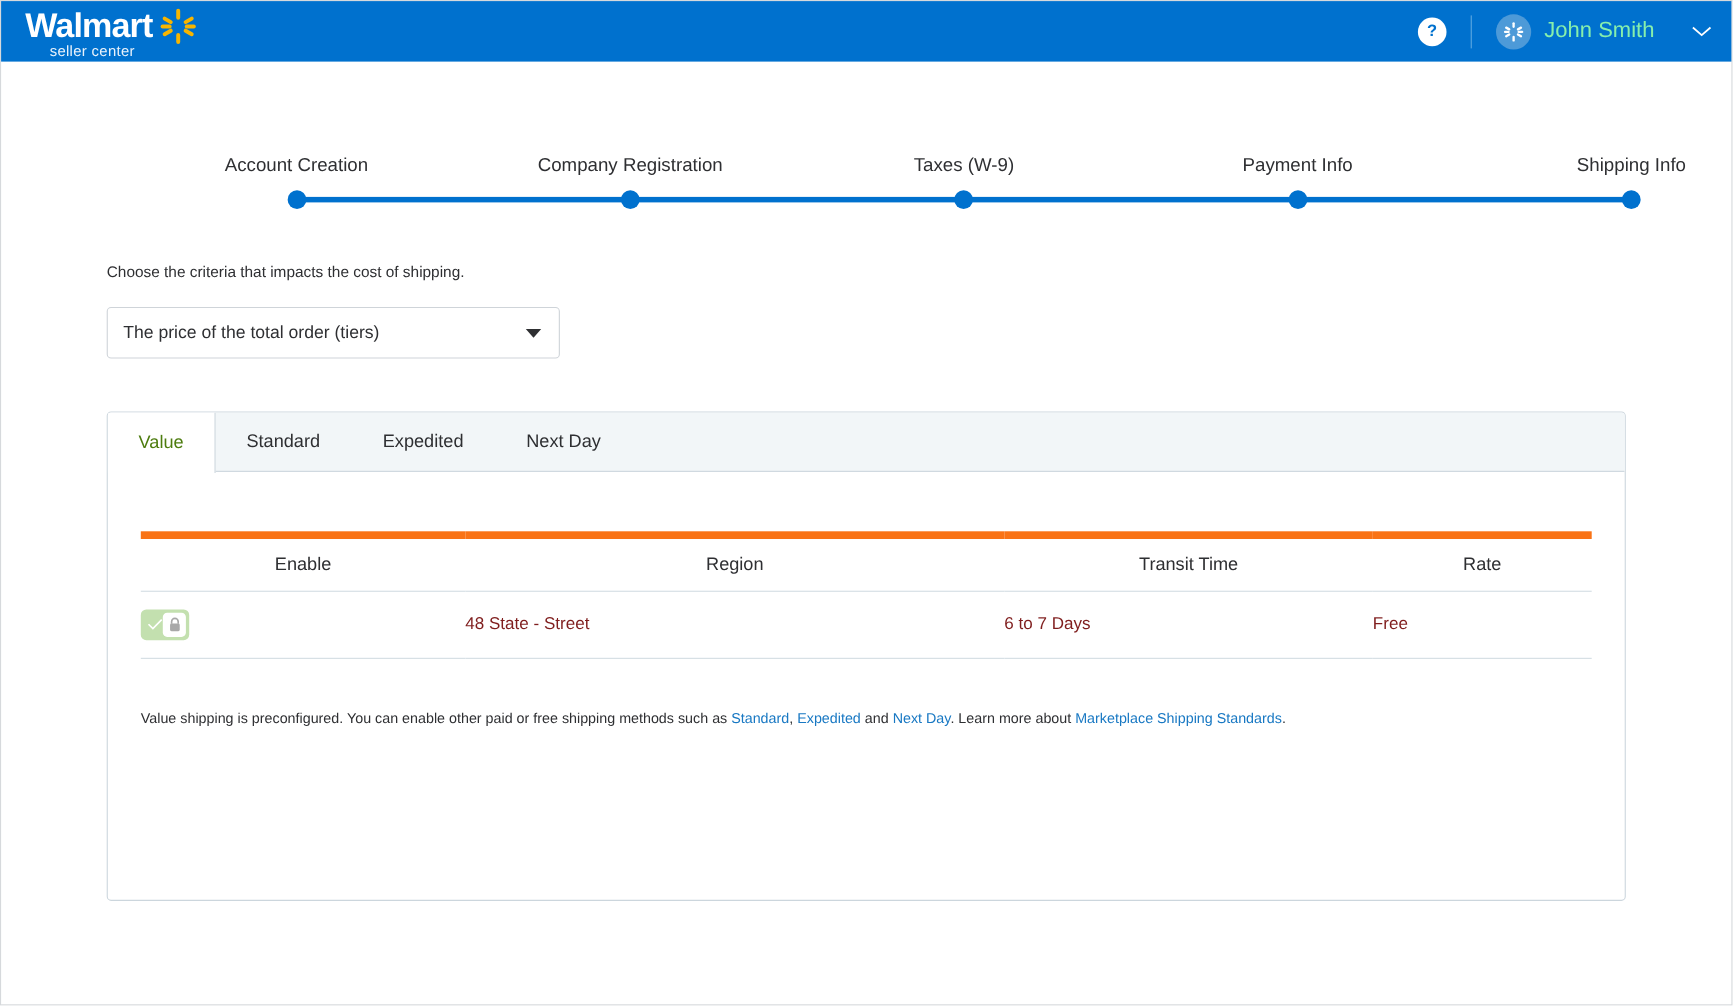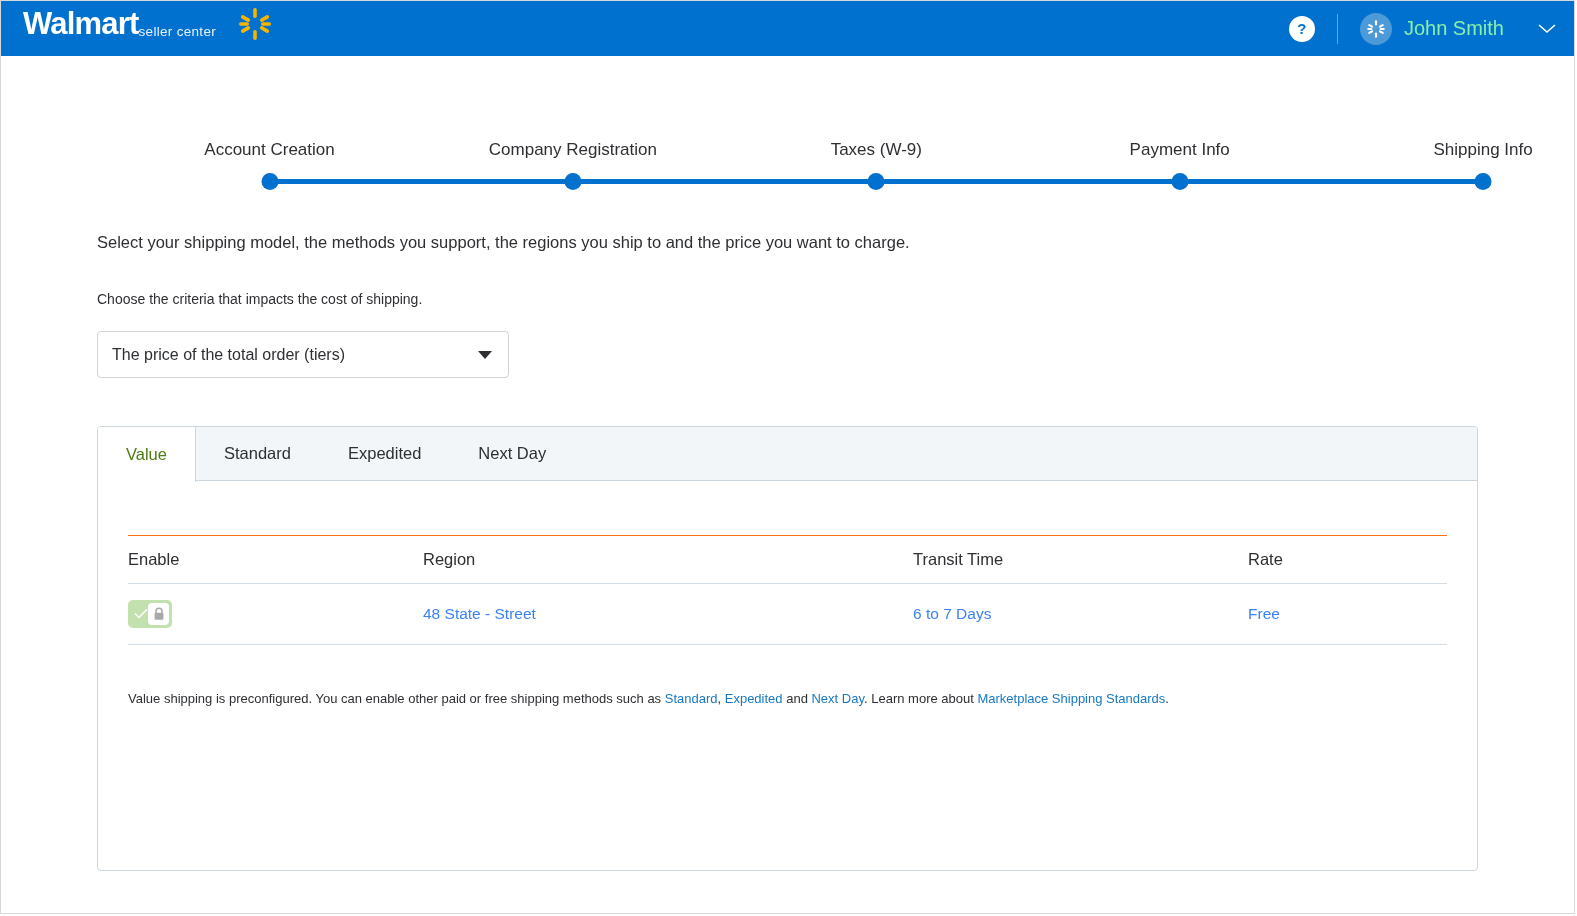--- a/index.html
+++ b/index.html
@@ -34,21 +34,21 @@
     box-sizing: border-box;
   }
   .brand {
     display: flex;
     align-items: flex-start;
     position: relative;
     height: 46px;
   }
   .brand-text {
     display: flex;
-    flex-direction: row;
+    flex-direction: column;
     align-items: flex-end;
     line-height: 1;
   }
   .brand-name {
     color: #ffffff;
     font-size: 31px;
     font-weight: bold;
     letter-spacing: -0.8px;
     margin-top: 2px;
   }
@@ -238,31 +238,31 @@
 
   .table-wrap {
     padding: 0 30px;
   }
   .rates-table {
     width: 100%;
     border-collapse: collapse;
     margin-top: 54px;
   }
   .rates-table th {
-    text-align: left;
+    text-align: center;
     font-size: 16.5px;
     font-weight: normal;
     color: #2e2f32;
     padding: 14px 0;
-    border-top: 1px solid #f97316;
+    border-top: 7px solid #f97316;
     border-bottom: 1px solid #d3dde3;
   }
   .rates-table td {
     font-size: 15.5px;
-    color: #3b82f6;
+    color: #7f1d1d;
     padding: 16px 0;
     border-bottom: 1px solid #d3dde3;
     vertical-align: middle;
   }
   .col-enable { width: 295px; }
   .col-region { width: 490px; }
   .col-transit { width: 335px; }
   .col-rate { width: auto; }
 
   .toggle-locked {
@@ -380,21 +380,20 @@
     </div>
     <div class="step-track" style="left:15.0%; width:82%"></div>
     <div class="step-dot" style="left:15.0%"></div>
     <div class="step-dot" style="left:35.5%"></div>
     <div class="step-dot" style="left:56.0%"></div>
     <div class="step-dot" style="left:76.5%"></div>
     <div class="step-dot" style="left:97.0%"></div>
   </div>
 
   <div class="content">
-    <p class="desc">Select your shipping model, the methods you support, the regions you ship to and the price you want to charge.</p>
     <p class="desc2">Choose the criteria that impacts the cost of shipping.</p>
 
     <div class="select-wrap">
       <span class="select-value">The price of the total order (tiers)</span>
       <span class="select-arrow"></span>
     </div>
 
     <div class="card">
       <div class="tabbar">
         <div class="tab active">

